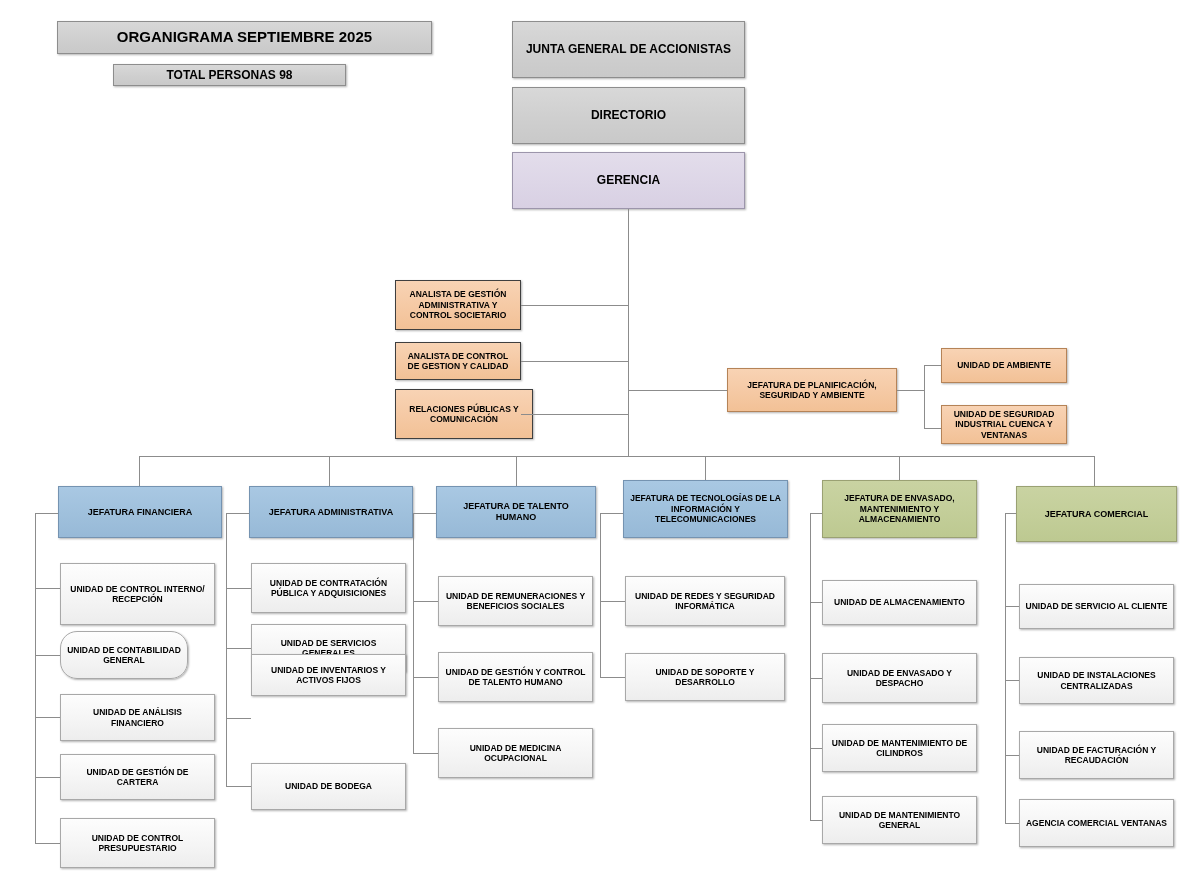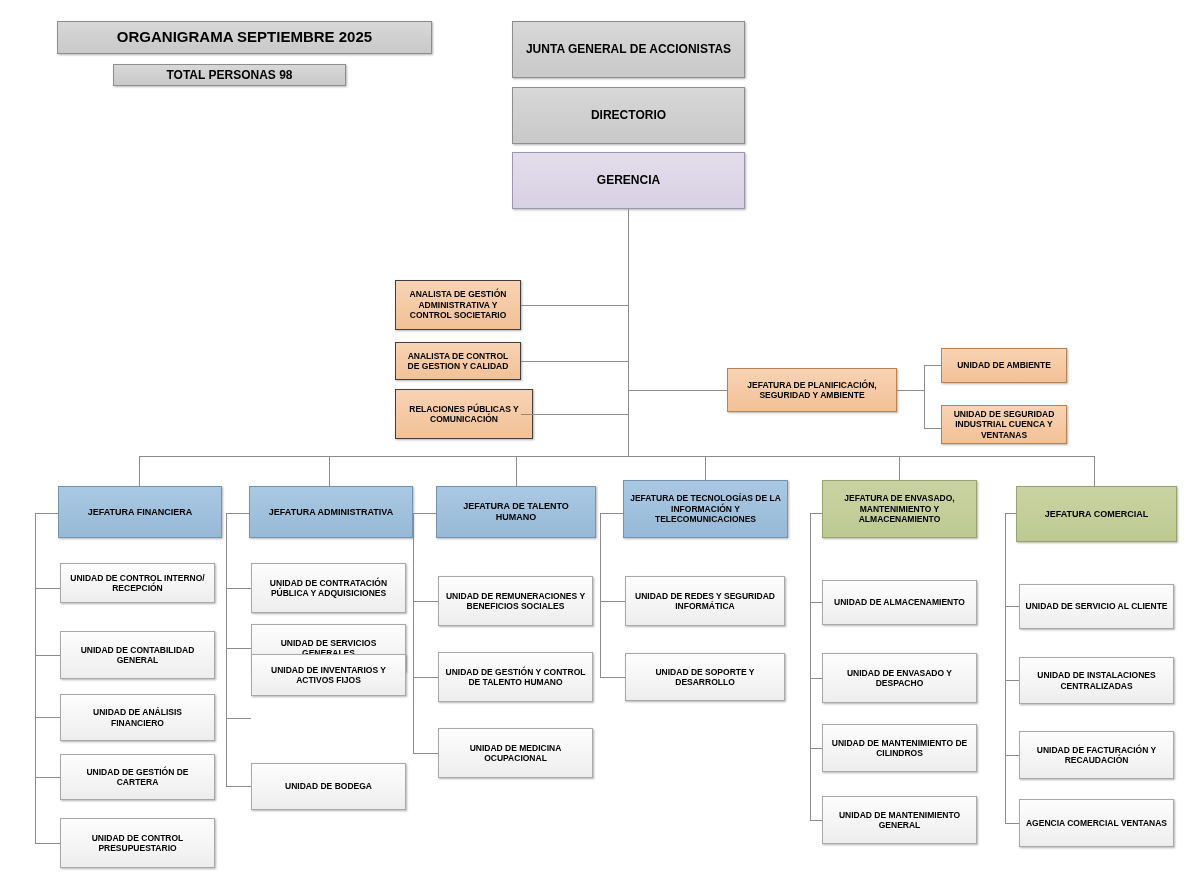--- a/index.html
+++ b/index.html
@@ -132,24 +132,24 @@
   <div class="ln ln-v" style="left:516px; top:456px; height:30px;"></div>
   <div class="ln ln-v" style="left:705px; top:456px; height:24px;"></div>
   <div class="ln ln-v" style="left:899px; top:456px; height:24px;"></div>
   <div class="ln ln-v" style="left:1094px; top:456px; height:30px;"></div>
 
   <div class="box b-blue fs-9" style="left:58px; top:486px; width:164px; height:52px;">JEFATURA FINANCIERA</div>
   <div class="ln ln-v" style="left:35px; top:513px; height:330px;"></div>
   <div class="ln ln-h" style="left:35px; top:513px; width:23px;"></div>
 
   <div class="ln ln-h" style="left:35px; top:588px; width:25px;"></div>
-  <div class="box b-unit fs-85" style="left:60px; top:563px; width:155px; height:40px;">UNIDAD DE CONTROL INTERNO/ RECEPCIÓN</div>
+  <div class="box b-unit fs-85" style="left:60px; top:563px; width:155px; height:62px;">UNIDAD DE CONTROL INTERNO/ RECEPCIÓN</div>
 
   <div class="ln ln-h" style="left:35px; top:655px; width:25px;"></div>
-  <div class="box b-unit fs-85" style="left:60px; top:631px; width:155px; height:48px;">UNIDAD DE CONTABILIDAD GENERAL</div>
+  <div class="box b-unit fs-85" style="left:60px; top:631px; width:128px; height:48px;border-radius:17px;">UNIDAD DE CONTABILIDAD GENERAL</div>
 
   <div class="ln ln-h" style="left:35px; top:717px; width:25px;"></div>
   <div class="box b-unit fs-85" style="left:60px; top:694px; width:155px; height:47px;">UNIDAD DE ANÁLISIS FINANCIERO</div>
 
   <div class="ln ln-h" style="left:35px; top:777px; width:25px;"></div>
   <div class="box b-unit fs-85" style="left:60px; top:754px; width:155px; height:46px;">UNIDAD DE GESTIÓN DE CARTERA</div>
 
   <div class="ln ln-h" style="left:35px; top:843px; width:25px;"></div>
   <div class="box b-unit fs-85" style="left:60px; top:818px; width:155px; height:50px;">UNIDAD DE CONTROL PRESUPUESTARIO</div>
 

